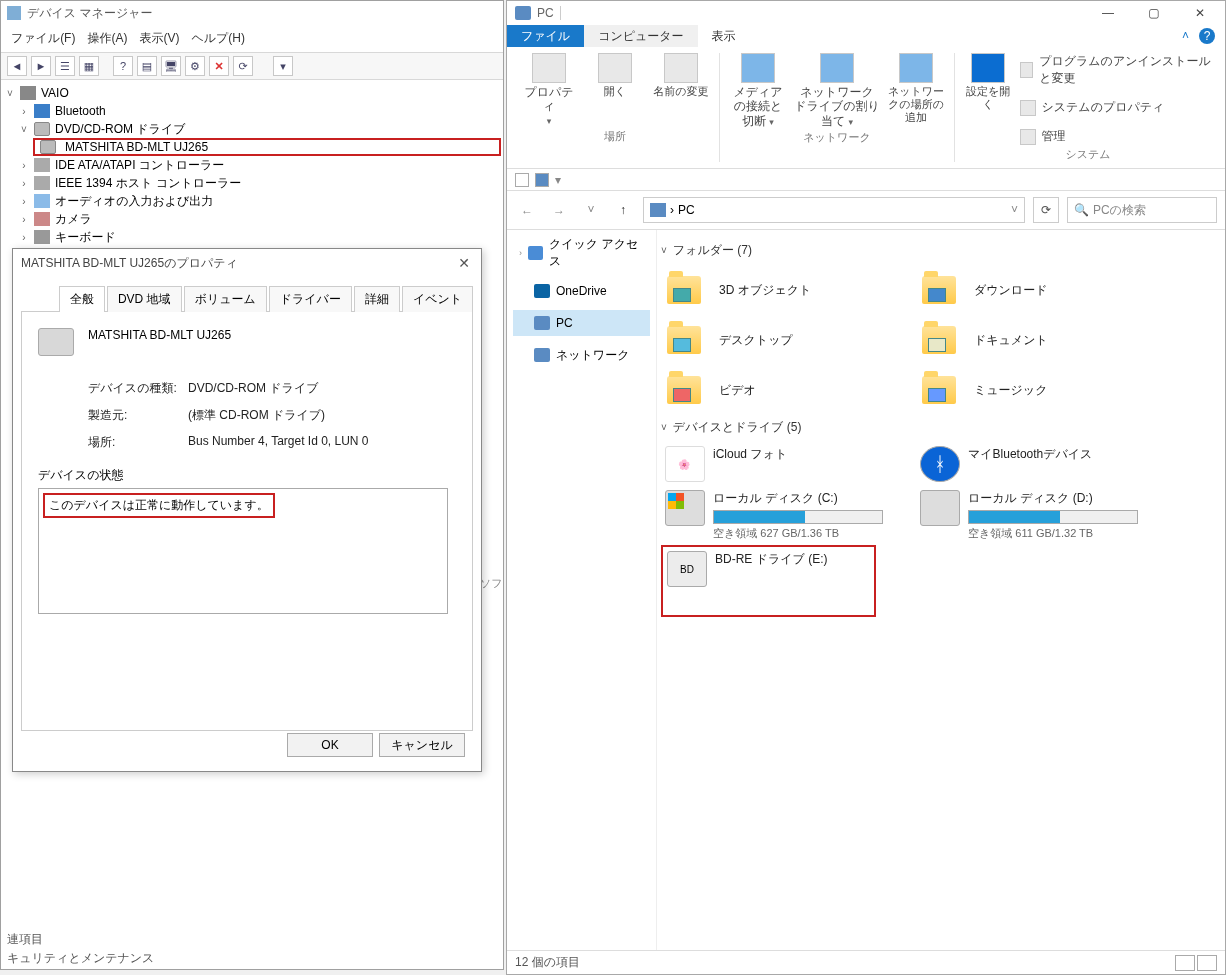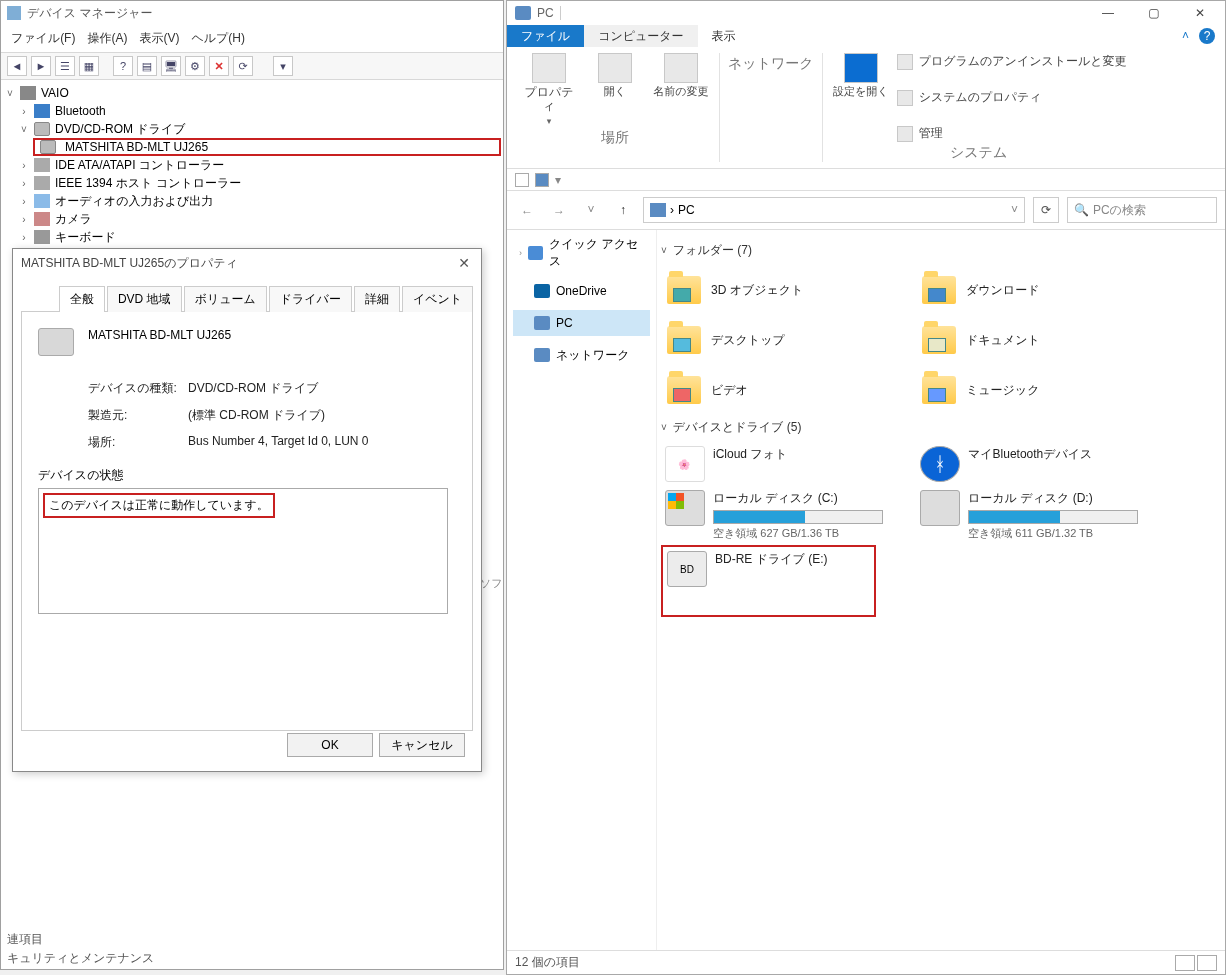--- a/index.html
+++ b/index.html
@@ -57,21 +57,21 @@
 .rgroup { display:flex; flex-direction:column; align-items:center; padding:0 8px; border-right:1px solid #e2e2e2;}
 .rgroup:last-child{border-right:none;}
 .ritems { display:flex; gap:6px;}
 .ritem { display:flex; flex-direction:column; align-items:center; width:60px; color:#444; gap:2px;}
 .ritem.small{width:auto; flex-direction:row; gap:6px; font-size:11px;}
 .rico { width:34px; height:30px; background:#e8e8e8; border:1px solid #c8c8c8; }
 .rico.gear{background:#0b6dd1;} .rico.net{background:#7db6e8;}
 .rico.small{width:16px;height:16px;}
 .rlbl { font-size:11px; text-align:center; line-height:1.2; }
 .rlbl .ar { font-size:9px; color:#666; }
-.rgtitle { font-size:14px; color:#777; margin-top:2px;}
+.rgtitle { font-size:11px; color:#777; margin-top:2px;}
 
 .qat { height:22px; display:flex; align-items:center; gap:6px; padding:0 8px; border-bottom:1px solid #ddd;}
 .qa { width:14px; height:14px; border:1px solid #aaa; }
 
 .addrbar { display:flex; align-items:center; gap:8px; padding:6px 8px; border-bottom:1px solid #ddd;}
 .navbtn { width:24px; height:24px; border-radius:2px; display:flex; align-items:center; justify-content:center; color:#888;}
 .navbtn.active{color:#222;}
 .crumb { flex:1; height:26px; border:1px solid #ccc; display:flex; align-items:center; padding:0 6px; gap:4px;}
 .crumb .cico { width:16px; height:14px; background:#5a8bc2; }
 .srch { width:150px; height:26px; border:1px solid #ccc; display:flex; align-items:center; padding:0 6px; color:#888; gap:4px;}
@@ -81,21 +81,21 @@
 .sidebar { width:150px; padding:10px 6px; border-right:1px solid #eee;}
 .sitem { display:flex; align-items:center; gap:6px; height:26px; padding:0 6px; }
 .sitem.sel { background:#cde6f7; }
 .sico { width:16px; height:14px; border-radius:2px;}
 .sico.star{background:#4a8cd6;} .sico.od{background:#0a64a4;} .sico.pc{background:#5a8bc2;} .sico.net{background:#5a8bc2;}
 
 .content { flex:1; padding:8px 4px; overflow:auto;}
 .section-h { display:flex; align-items:center; gap:6px; color:#333; margin:4px 0 6px; cursor:pointer;}
 .section-h .chev{color:#555;font-size:10px;}
 .fgrid { display:flex; flex-wrap:wrap; }
-.fitem { width:255px; height:50px; display:flex; align-items:center; gap:8px; padding:4px; }
+.fitem { width:255px; height:50px; display:flex; align-items:center; gap:16px; padding:4px; }
 .fico { width:38px; height:34px; display:flex; align-items:center; justify-content:center; font-size:26px; }
 .fld { width:34px; height:28px; background:linear-gradient(#ffe39a,#ffca4a); border-radius:3px 3px 2px 2px; position:relative; }
 .fld::before{content:"";position:absolute;top:-5px;left:2px;width:14px;height:6px;background:#ffd66a;border-radius:2px 2px 0 0;}
 .badge { position:absolute; bottom:2px; left:6px; width:18px; height:14px; background:#6ab; border:1px solid #488;}
 .flabel { color:#222; }
 
 .ditem { width:255px; display:flex; align-items:flex-start; gap:8px; padding:4px; }
 .dimg { width:40px; height:36px; background:#ddd; border:1px solid #aaa; border-radius:3px; position:relative; display:flex; align-items:center; justify-content:center; font-size:10px; }
 .dimg.win::after{content:"";position:absolute;width:16px;height:16px;background:conic-gradient(#f35325 0 90deg,#81bc06 0 180deg,#ffba08 0 270deg,#05a6f0 0);left:2px;top:2px;}
 .dimg.bt{background:#0a64d6;color:#fff;border-radius:50%;font-size:20px;}
@@ -276,29 +276,43 @@
           <div class="rlbl">開く</div>
         </div>
         <div class="ritem">
           <div class="rico"></div>
           <div class="rlbl">名前の変更</div>
         </div>
       </div>
       <div class="rgtitle">場所</div>
     </div>
     <div class="rgroup">
+      <div class="ritems">
+        <div class="ritem">
+          <div class="rico net"></div>
+          <div class="rlbl"><span>メディアの接続と切断</span> <span class="ar">▾</span></div>
+        </div>
+        <div class="ritem" style="width:86px;">
+          <div class="rico net"></div>
+          <div class="rlbl"><span>ネットワーク ドライブの割り当て</span> <span class="ar">▾</span></div>
+        </div>
+        <div class="ritem">
+          <div class="rico net"></div>
+          <div class="rlbl">ネットワークの場所の追加</div>
+        </div>
+      </div>
       <div class="rgtitle">ネットワーク</div>
     </div>
     <div class="rgroup">
       <div class="ritems" style="align-items:flex-start;">
         <div class="ritem">
           <div class="rico gear"></div>
           <div class="rlbl">設定を開く</div>
         </div>
-        <div style="display:flex;flex-direction:column;gap:19px;">
+        <div style="display:flex;flex-direction:column;gap:12px;">
           <div class="ritem small">
             <div class="rico small"></div>
             <span>プログラムのアンインストールと変更</span>
           </div>
           <div class="ritem small">
             <div class="rico small"></div>
             <span>システムのプロパティ</span>
           </div>
           <div class="ritem small">
             <div class="rico small"></div>

